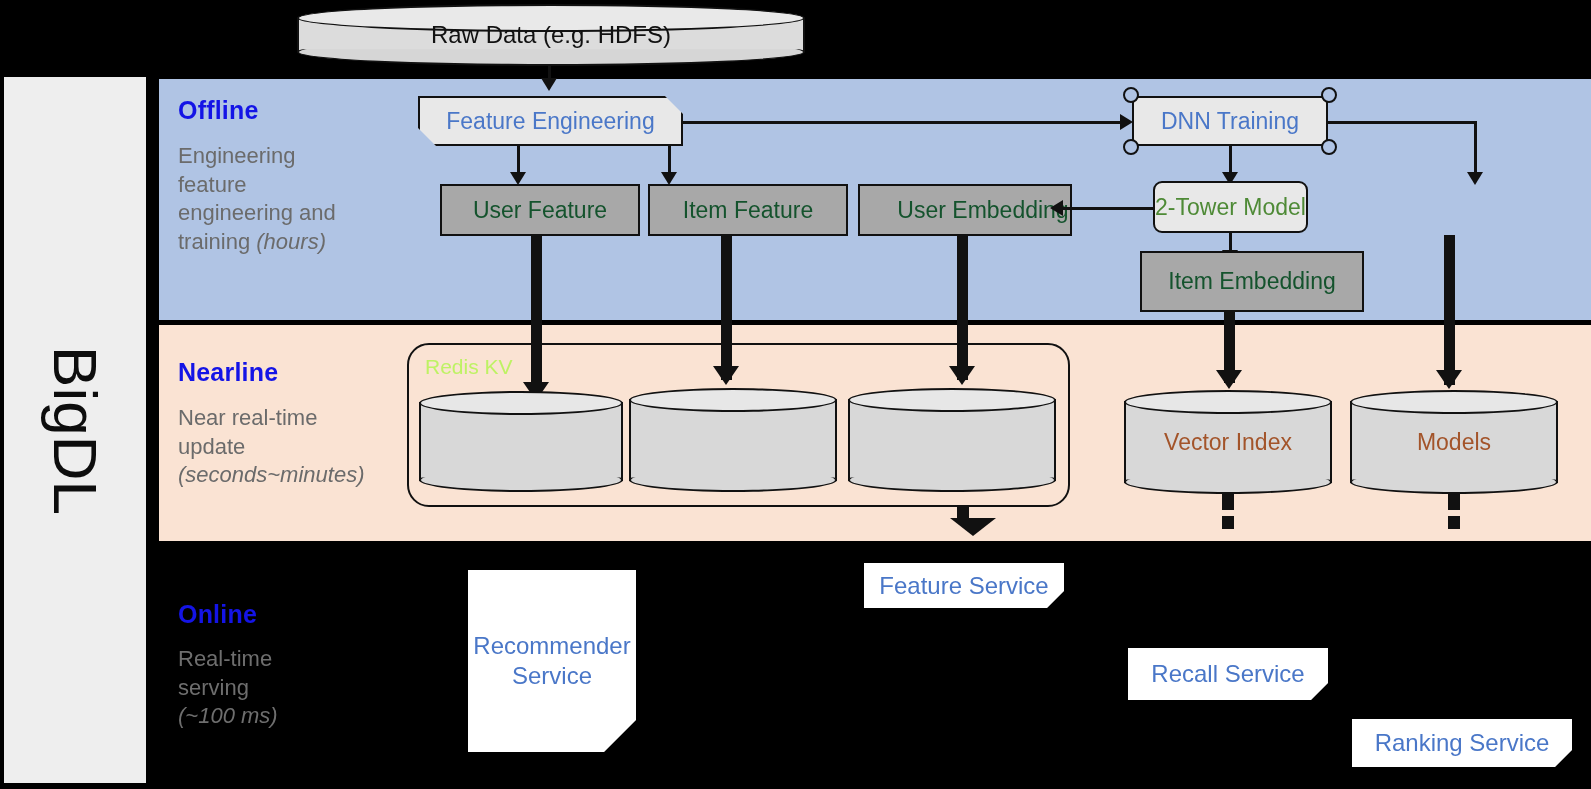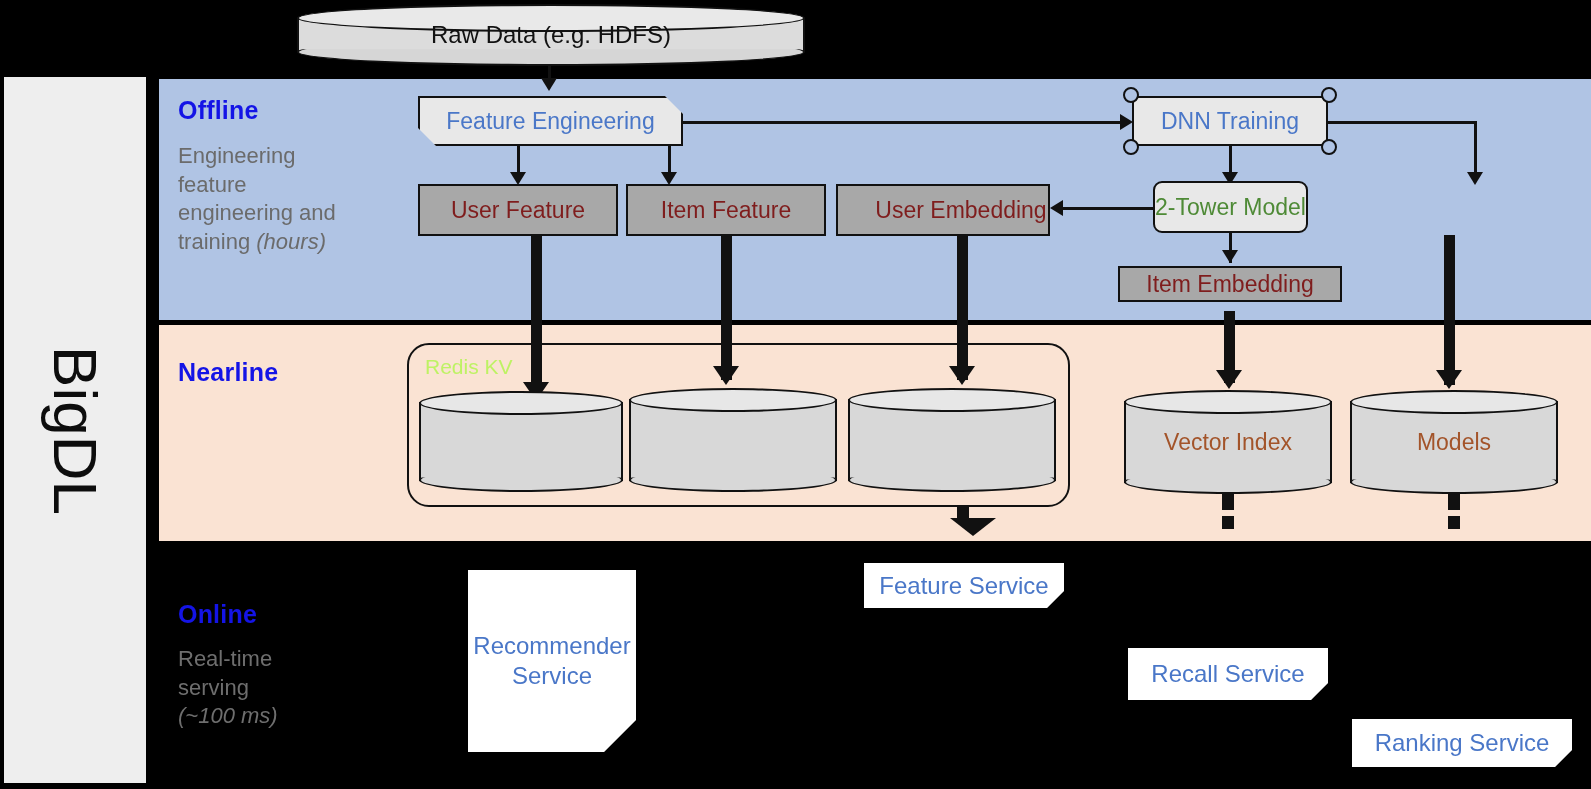--- a/index.html
+++ b/index.html
@@ -44,21 +44,21 @@
 
   
   .node {
     position:absolute;
     display:flex; align-items:center; justify-content:center;
     text-align:center;
     border:2.5px solid #111;
     font-size:23px;
     line-height:1.15;
   }
-  .node-grey   { background:#a8a8a8; color:#7f1d1d; }
+  .node-grey   { background:#a8a8a8; color:#14532d;margin-left:22px; }
   .node-light  { background:#e8e8e8; }
   .blue-text   { color:#4a77c8; }
   .green-text  { color:#4e8a36; }
 
   
   .shape-flag {
     clip-path: polygon(0 0, calc(100% - 18px) 0, 100% 18px, 100% 100%, 18px 100%, 0 calc(100% - 18px));
   }
   
   .shape-card {
@@ -174,20 +174,25 @@
 
   <div class="band-title" style="left:178px; top:96px;">Offline</div>
   <div class="band-sub" style="left:178px; top:142px;">
     <span>Engineering</span><br>
     <span>feature</span><br>
     <span>engineering and</span><br>
     <span>training </span><em>(hours)</em>
   </div>
 
   <div class="band-title" style="left:178px; top:358px;">Nearline</div>
+  <div class="band-sub" style="left:178px; top:404px; width:232px;">
+    <span>Near real-time</span><br>
+    <span>update</span><br>
+    <em>(seconds~minutes)</em>
+  </div>
 
   <div class="band-title" style="left:178px; top:600px;">Online</div>
   <div class="band-sub" style="left:178px; top:645px; color:#6e6e6e;">
     <span>Real-time</span><br>
     <span>serving</span><br>
     <em>(~100 ms)</em>
   </div>
 
   <div class="disk" style="left:297px; top:4px; width:508px; height:62px;">
     <div class="d-body"></div>
@@ -241,21 +246,21 @@
   <div class="arrow-left" style="left:1050px; top:200px;"></div>
 
   <div class="node node-light shape-round green-text" style="left:1153px; top:181px; width:155px; height:52px;">
     <span>2-Tower Model</span>
   </div>
 
 
   <div class="ln" style="left:1229px; top:233px; width:2.5px; height:30px;"></div>
   <div class="arrow-down" style="left:1222px; top:250px;"></div>
 
-  <div class="node node-grey" style="left:1118px; top:266px; width:224px; height:36px;">
+  <div class="node node-grey" style="left:1118px; top:251px; width:224px; height:61px;">
     <span>Item Embedding</span>
   </div>
 
   <div class="ln" style="left:531px; top:236px; width:11px; height:160px;"></div>
   <div class="arrow-down-fat" style="left:523px; top:382px;"></div>
 
   <div class="ln" style="left:721px; top:236px; width:11px; height:144px;"></div>
   <div class="arrow-down-fat" style="left:713px; top:366px;"></div>
 
   <div class="ln" style="left:957px; top:236px; width:11px; height:144px;"></div>

